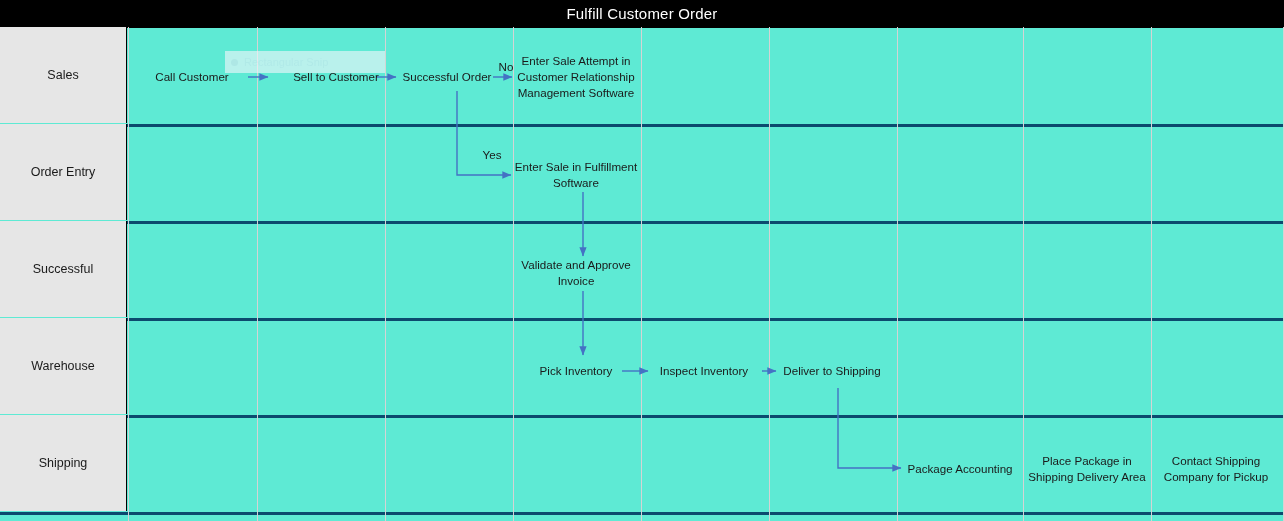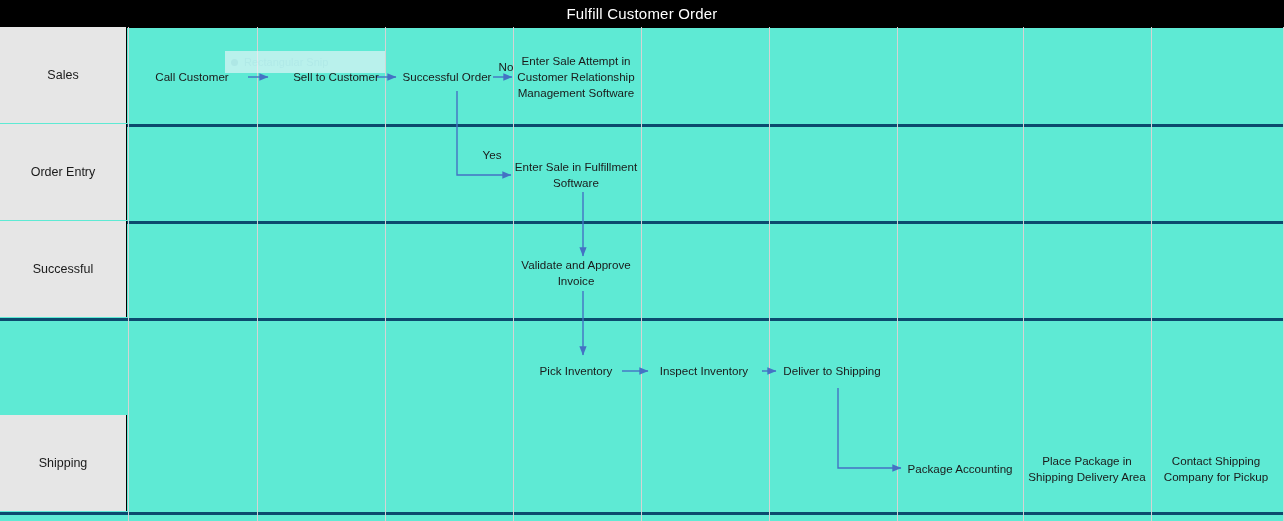--- a/index.html
+++ b/index.html
@@ -173,20 +173,26 @@
     </div>
     <div class="lane" style="top:97px">
       <div class="lane-label">
         <span>Order Entry</span>
       </div>
       <div class="lane-body"></div>
     </div>
     <div class="lane" style="top:194px">
       <div class="lane-label">
         <span>Successful</span>
+      </div>
+      <div class="lane-body"></div>
+    </div>
+    <div class="lane" style="top:291px">
+      <div class="lane-label">
+        <span>Warehouse</span>
       </div>
       <div class="lane-body"></div>
     </div>
     <div class="lane" style="top:388px">
       <div class="lane-label">
         <span>Shipping</span>
       </div>
       <div class="lane-body"></div>
     </div>
   </div>

